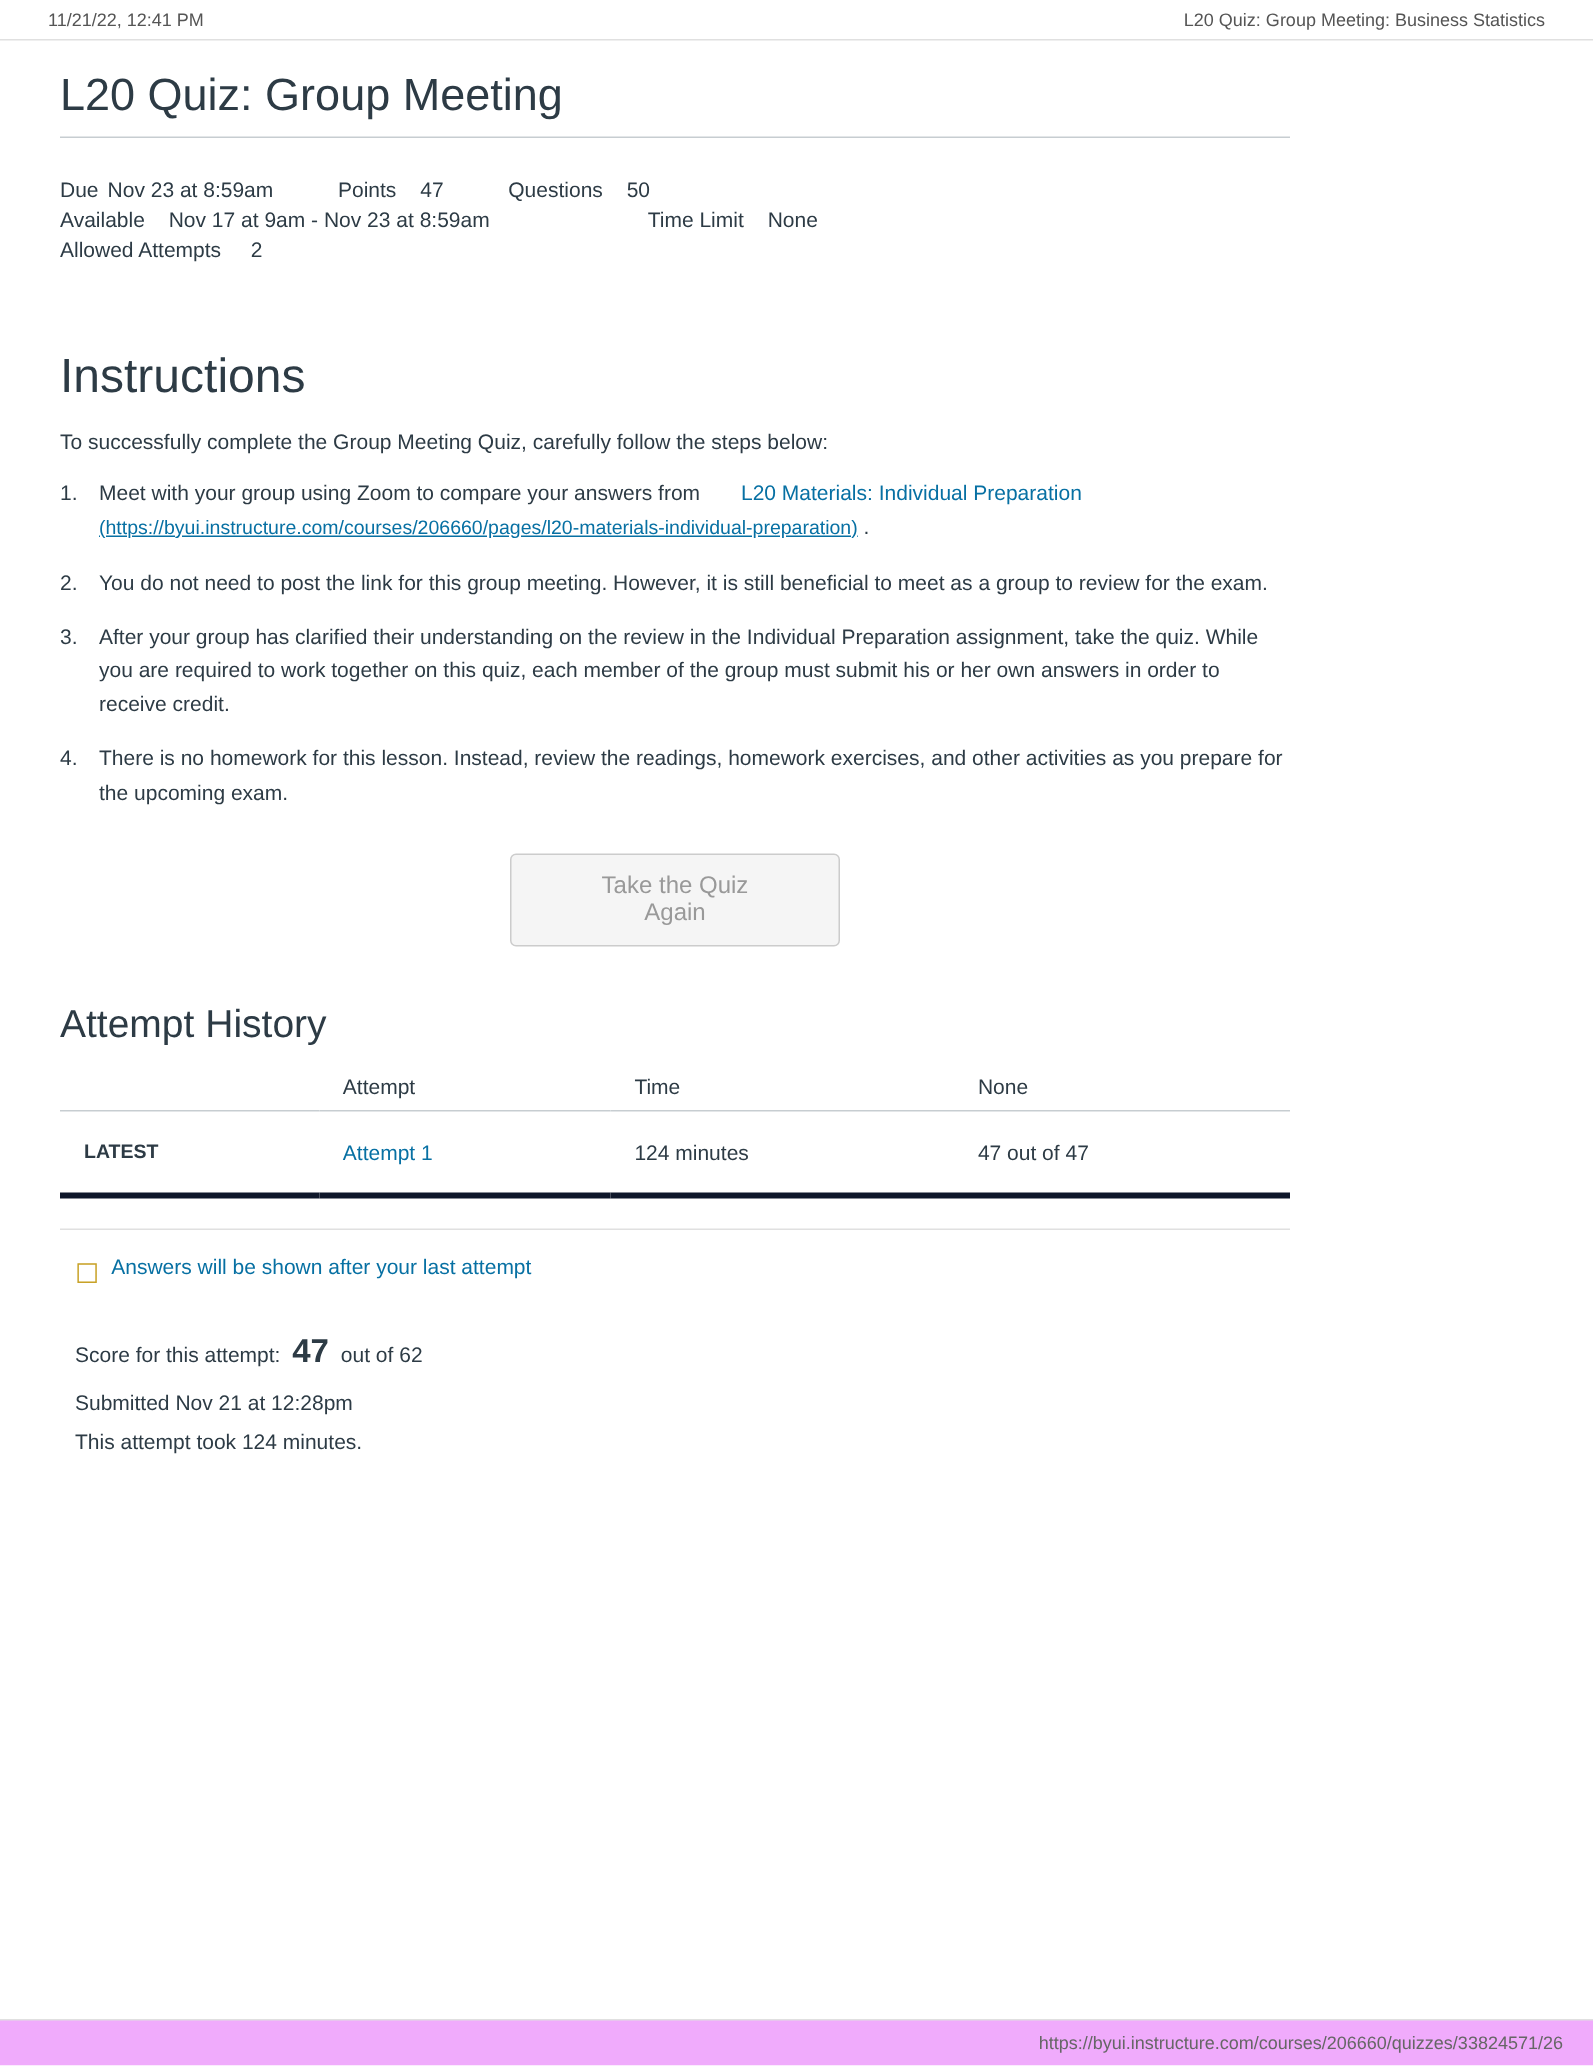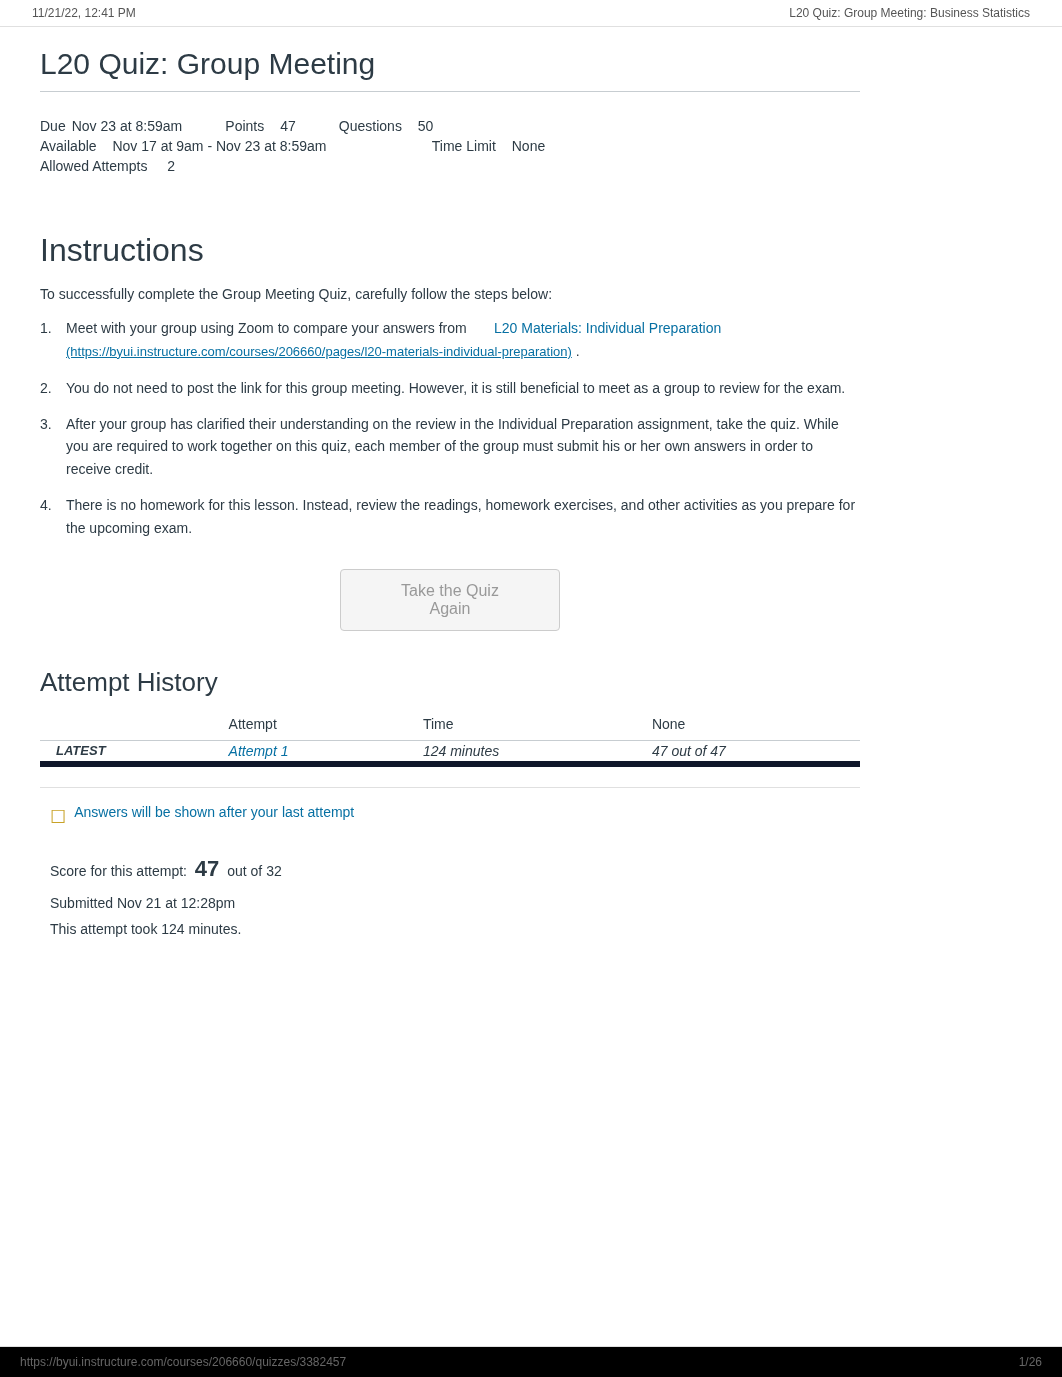--- a/index.html
+++ b/index.html
@@ -101,25 +101,24 @@
     }
     .attempt-table th {
       text-align: left;
       padding: 8px 16px;
       font-weight: 400;
       font-size: 14px;
       color: #2d3b45;
       border-bottom: 1px solid #c7cdd1;
     }
     .attempt-table td {
-      padding: 2px 16px;
-      font-size: 14px;
-      color: #2d3b45;
-      border-bottom: 6px solid #0f172a;
-      font-style: italic;
+      padding: 19px 16px;
+      font-size: 14px;
+      color: #2d3b45;
+      border-bottom: 4px solid #0f172a;
     }
     .attempt-table .latest-label {
       font-weight: 700;
       font-size: 13px;
     }
     .attempt-link {
       color: #0770a3;
       text-decoration: none;
     }
     .notice-box {
@@ -149,26 +148,26 @@
       font-size: 22px;
       font-weight: 600;
       margin: 0 4px;
     }
     .bottom-bar {
       position: absolute;
       bottom: 0;
       left: 0;
       right: 0;
       display: flex;
-      justify-content: space-between;
+      justify-content: flex-end;
       padding: 8px 20px;
       font-size: 12px;
       color: #666;
       border-top: 1px solid #e0e0e0;
-      background: #000000;
+      background: #f0abfc;
     }
     .meta-row {
       display: flex;
       gap: 6px;
       align-items: baseline;
       margin-bottom: 4px;
     }
     .meta-block {
       padding: 10px 0 20px 0;
     }
@@ -275,21 +274,21 @@
 
   <div class="notice-box">
     <span class="notice-icon">☐</span>
     <span class="notice-text">Answers will be shown after your last attempt</span>
   </div>
 
   <div class="score-section">
     <div>
       <span>Score for this attempt:</span>
       <span class="score-number">47</span>
-      <span>out of 32</span>
+      <span>out of 62</span>
     </div>
     <div>Submitted Nov 21 at 12:28pm</div>
     <div>This attempt took 124 minutes.</div>
   </div>
 
 </div>
 
 <div class="bottom-bar">
   <span>https://byui.instructure.com/courses/206660/quizzes/3382457</span>
   <span>1/26</span>

